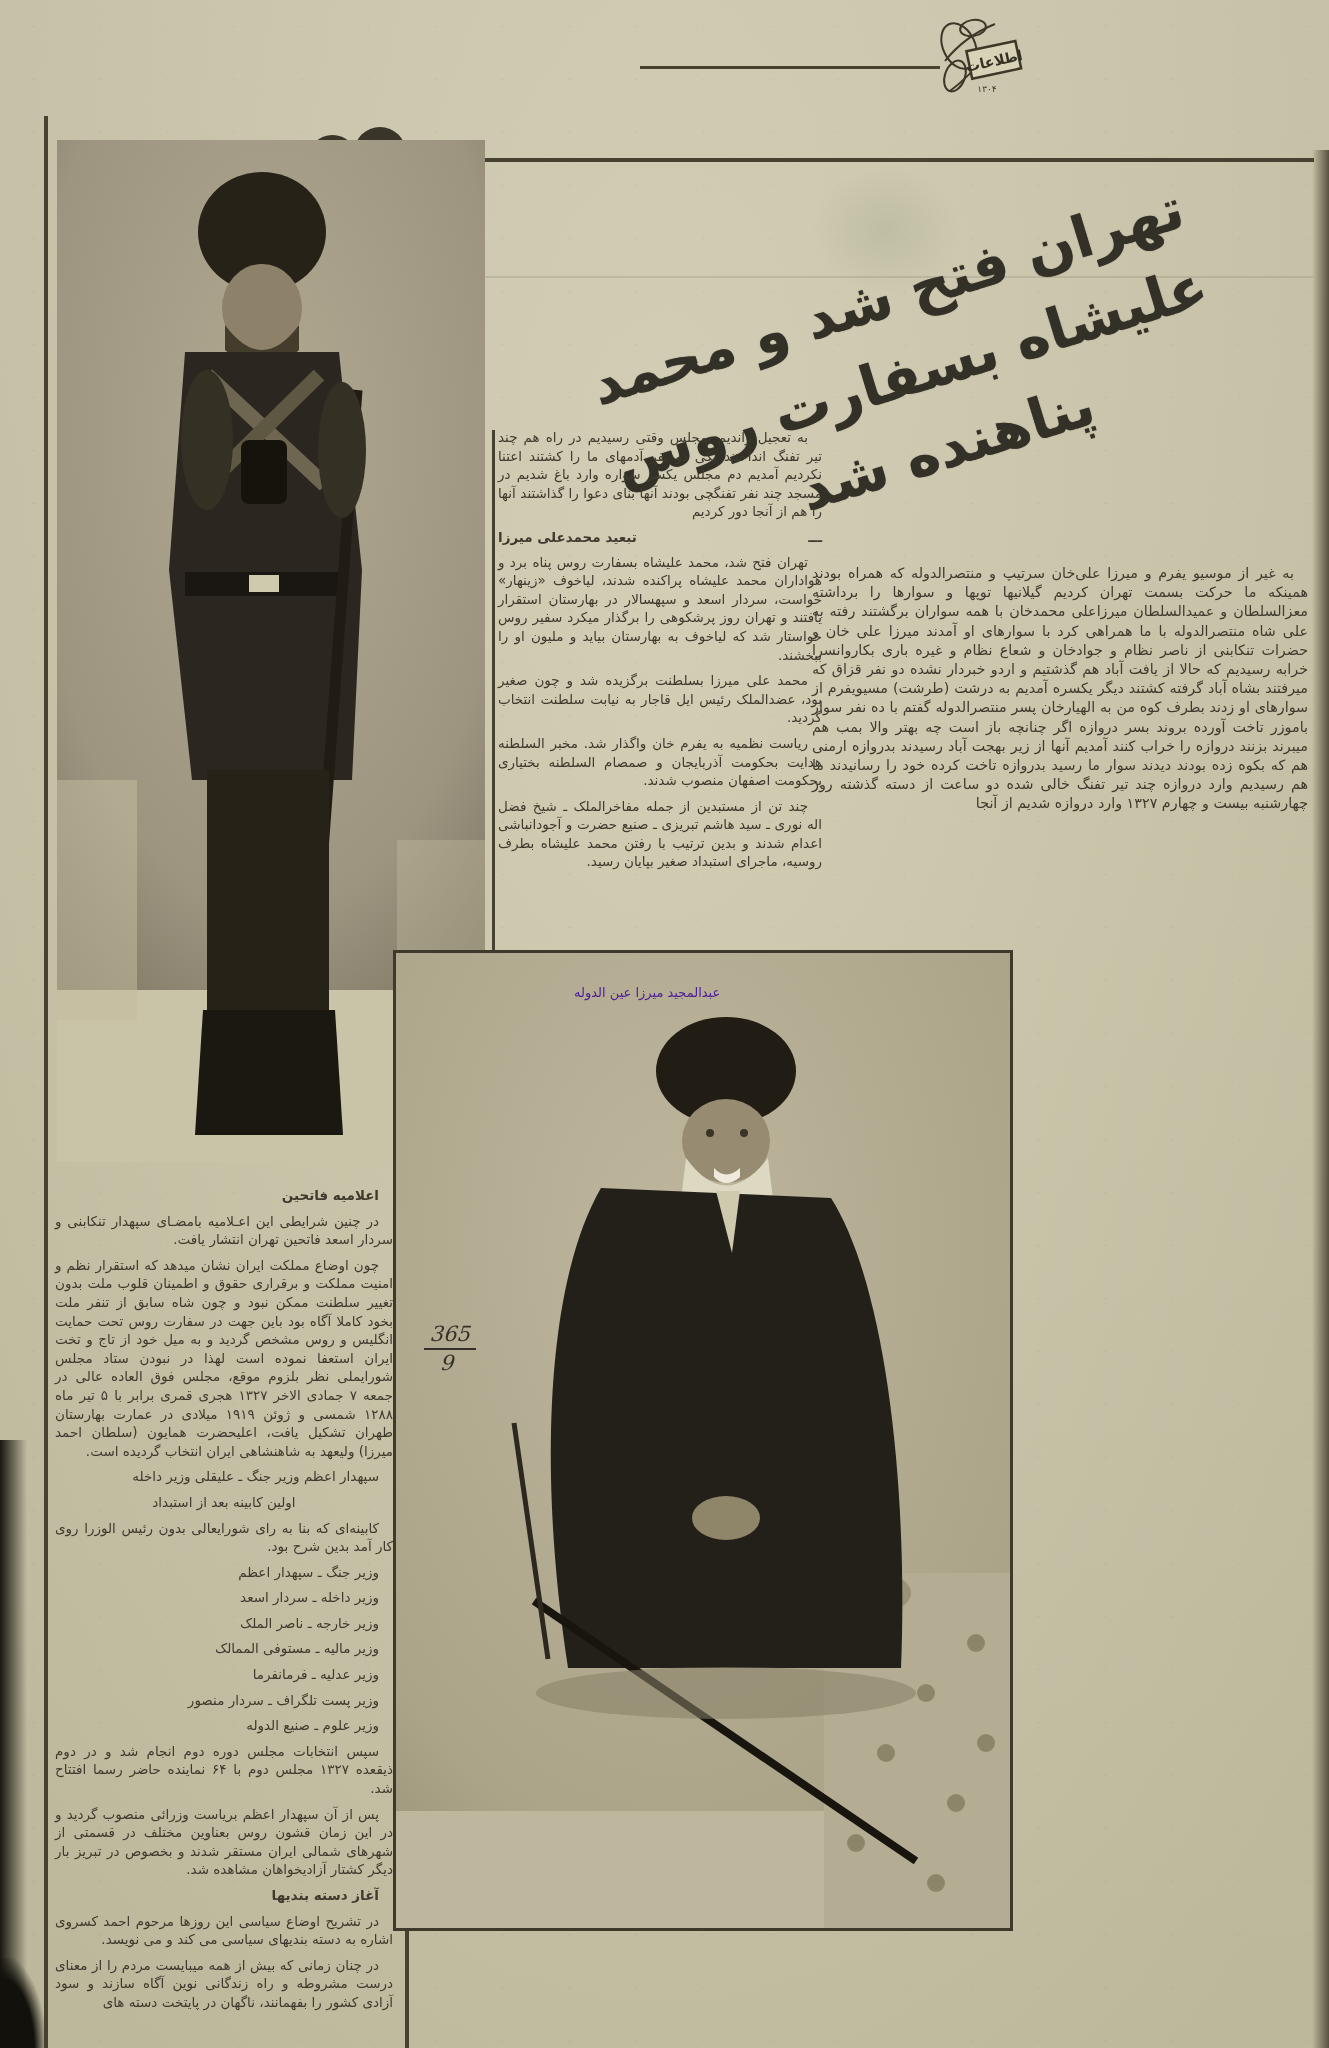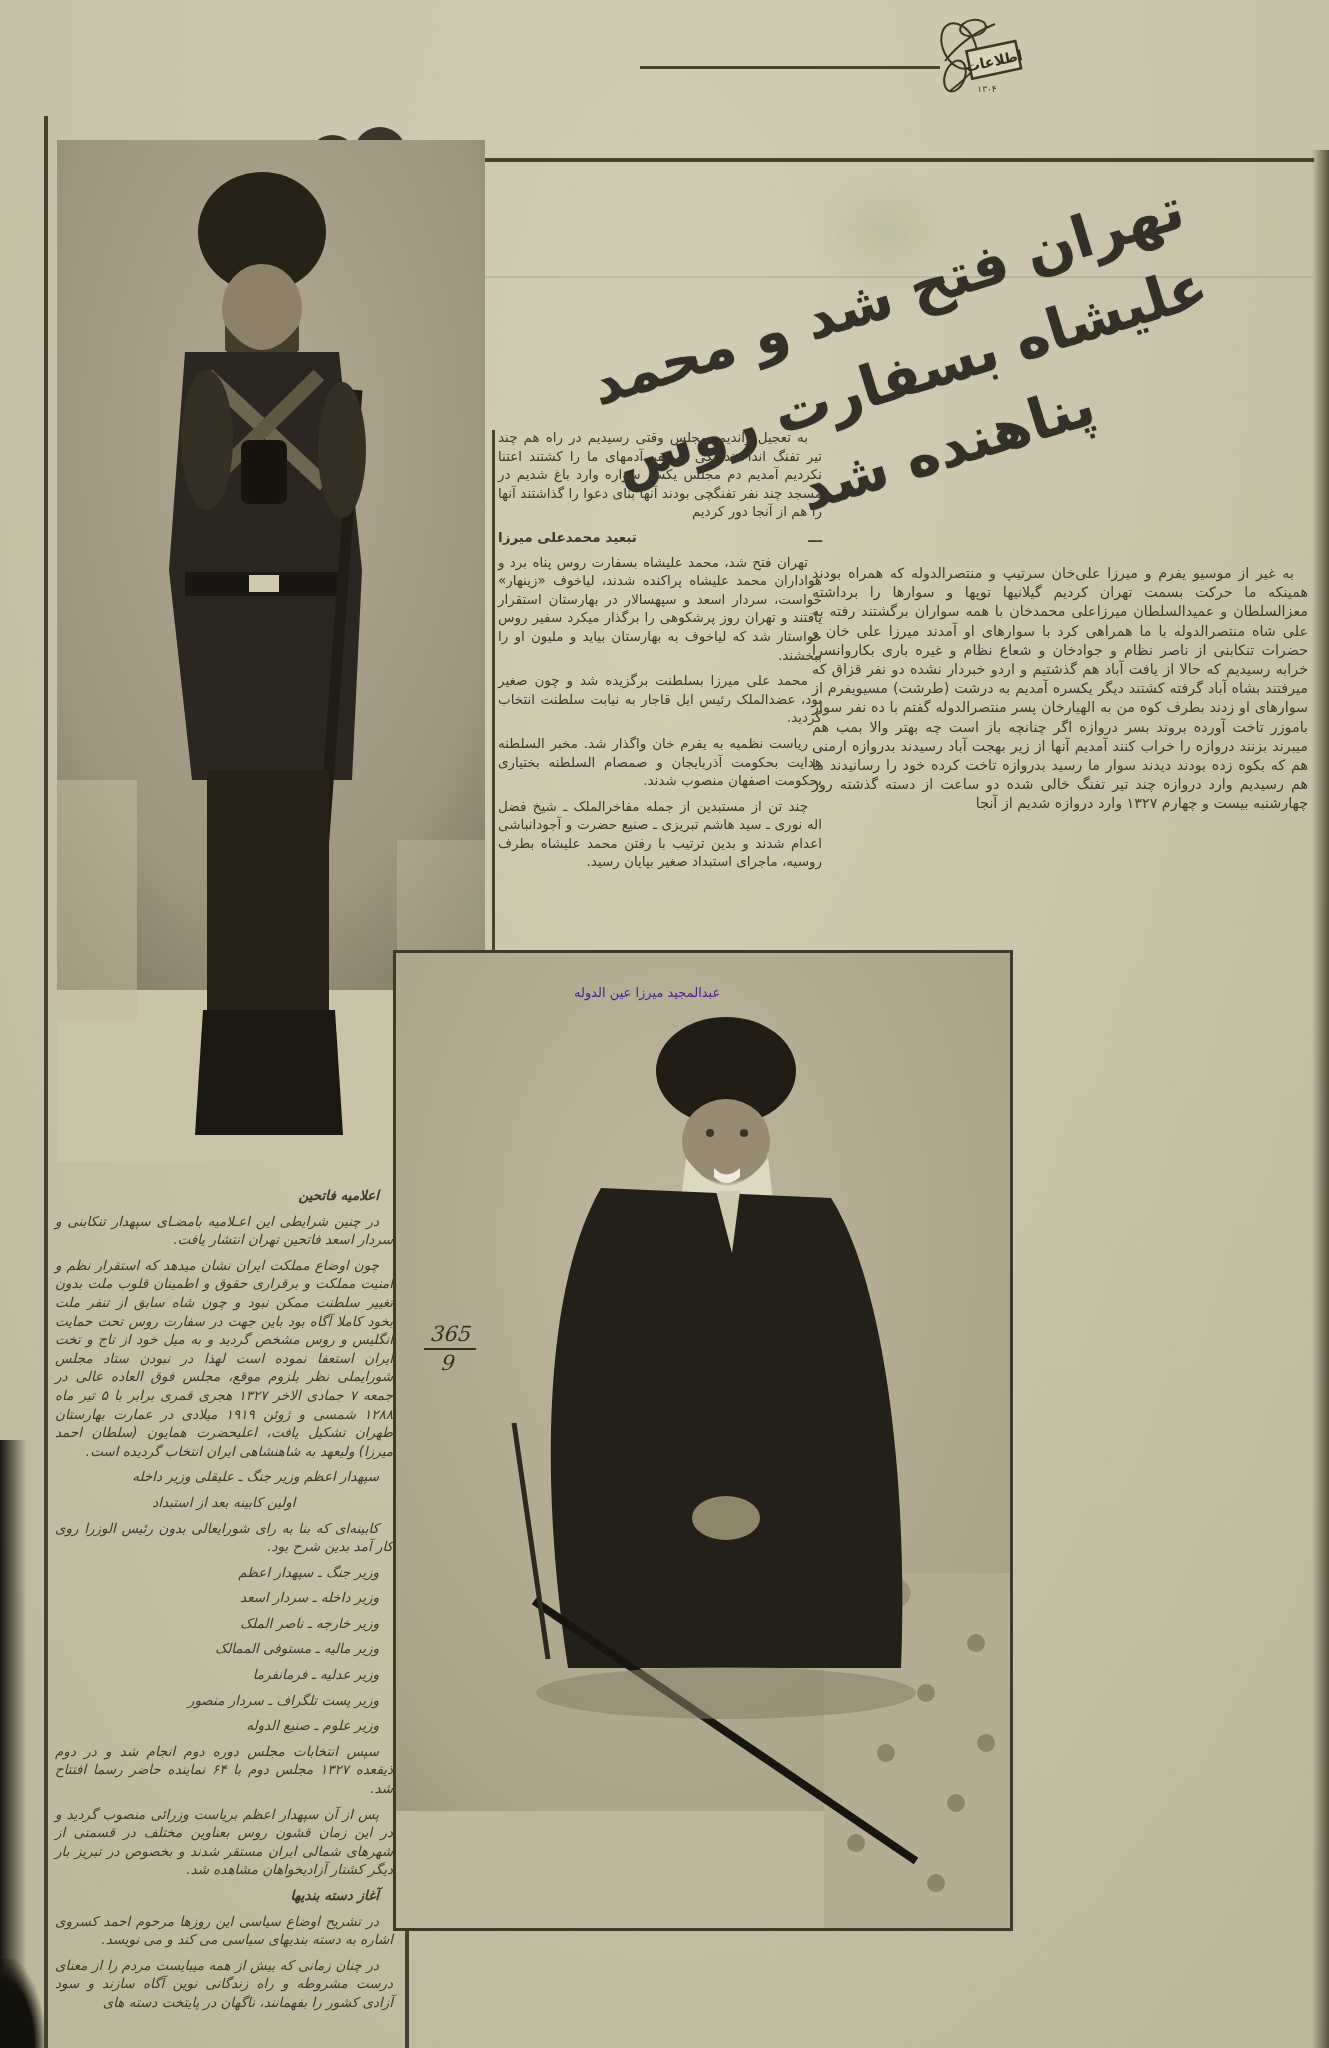--- a/index.html
+++ b/index.html
@@ -54,21 +54,21 @@
   #archive-mark .bar{height:2px;background:#34312a;margin:2px 4px;}
   
   .col{position:absolute;font-size:13.5px;line-height:18.6px;text-align:justify;
     text-align-last:right;color:#3e3a2e;}
   .col p{margin:0 0 7px 0;text-indent:14px;}
   #col-right{left:812px;top:564px;width:496px;font-size:14.3px;line-height:19.2px;}
   #col-middle{left:498px;top:428px;width:324px;}
   #rule-mid{left:492px;top:430px;width:3px;height:558px;background:#46422f;}
   .subhead-row{display:flex;justify-content:space-between;align-items:center;
     margin:2px 0 6px 0;font-weight:bold;}
-  #col-left{left:55px;top:1186px;width:338px;font-style:italic;}
+  #col-left{left:55px;top:1186px;width:338px;}
   .center-line{text-align:left;text-align-last:center;text-indent:0!important;}
   .minister{margin:0;text-indent:14px;text-align-last:right;}
   .subhead2{font-weight:bold;margin:6px 0 4px;}
   
   #speckle{left:0;top:0;width:1329px;height:2048px;pointer-events:none;opacity:.5;
     background-image:radial-gradient(rgba(90,85,60,.12) 1px,transparent 1.4px),
                      radial-gradient(rgba(255,255,250,.10) 1px,transparent 1.4px);
     background-size:67px 53px,91px 71px;}
 </style>
 </head>

